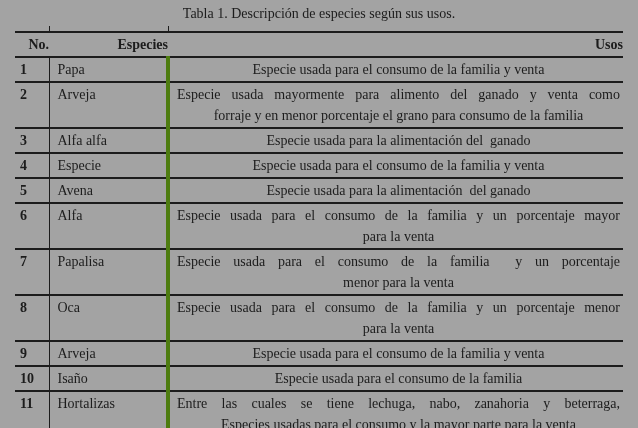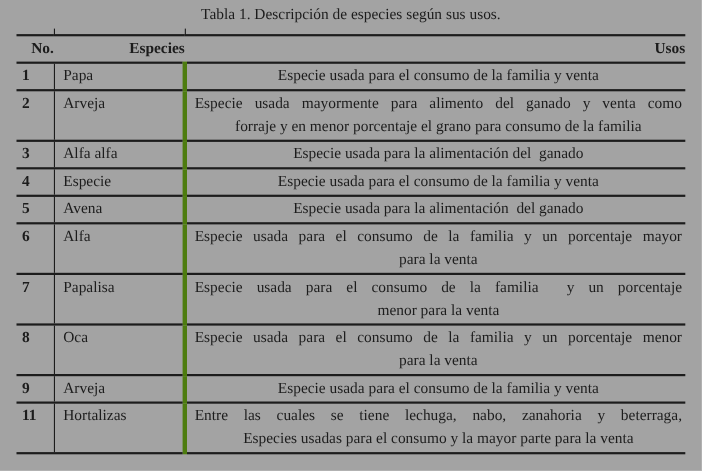--- a/index.html
+++ b/index.html
@@ -148,20 +148,27 @@
   </tr>
 
   <tr>
     <td class="c-no">9</td>
     <td class="c-esp">Arveja</td>
     <td class="c-usos">
               <div class="uline">Especie usada para el consumo de la familia y venta</div>
             </td>
   </tr>
 
+  <tr>
+    <td class="c-no">10</td>
+    <td class="c-esp">Isaño</td>
+    <td class="c-usos">
+              <div class="uline">Especie usada para el consumo de la familia</div>
+            </td>
+  </tr>
 
   <tr>
     <td class="c-no">11</td>
     <td class="c-esp">Hortalizas</td>
     <td class="c-usos">
               <div class="uline just">Entre las cuales se tiene lechuga, nabo, zanahoria y beterraga,</div>
               <div class="uline">Especies usadas para el consumo y la mayor parte para la venta</div>
             </td>
   </tr>
 </tbody>

